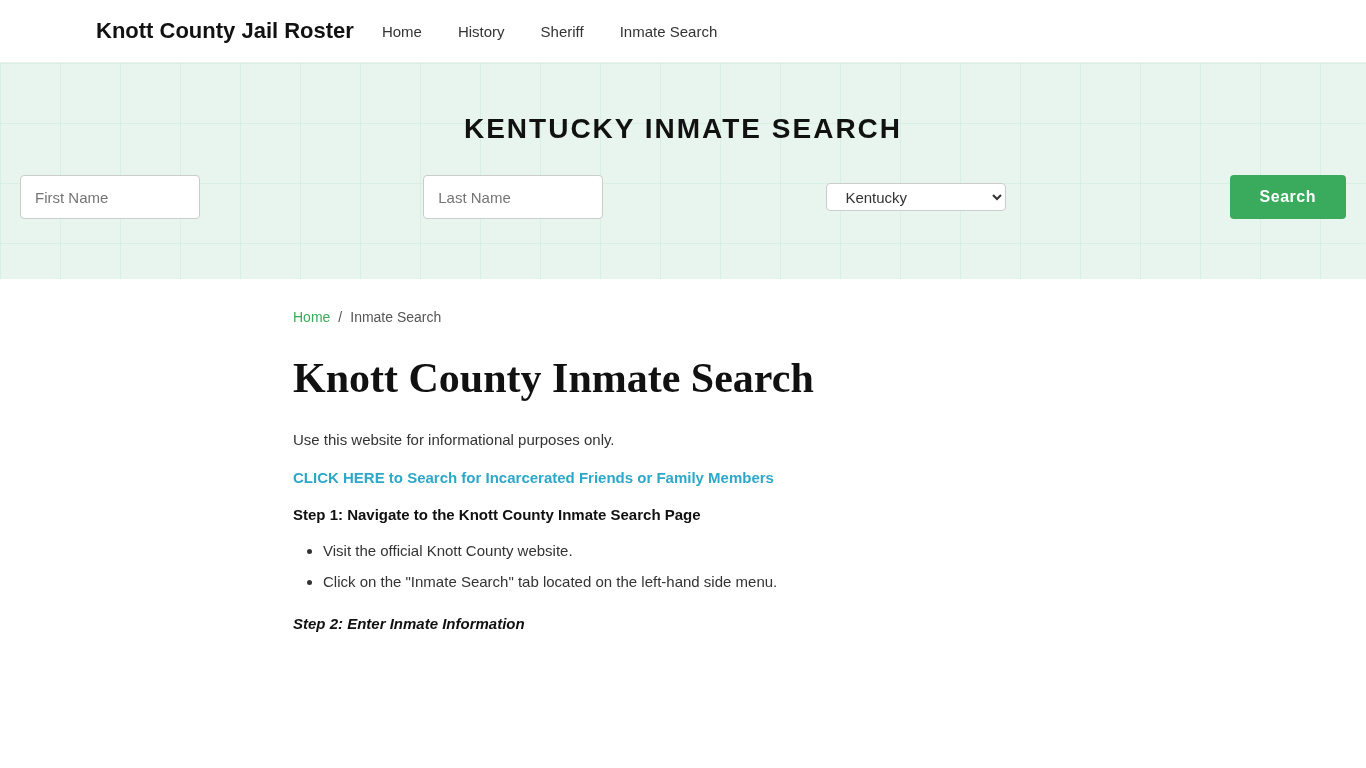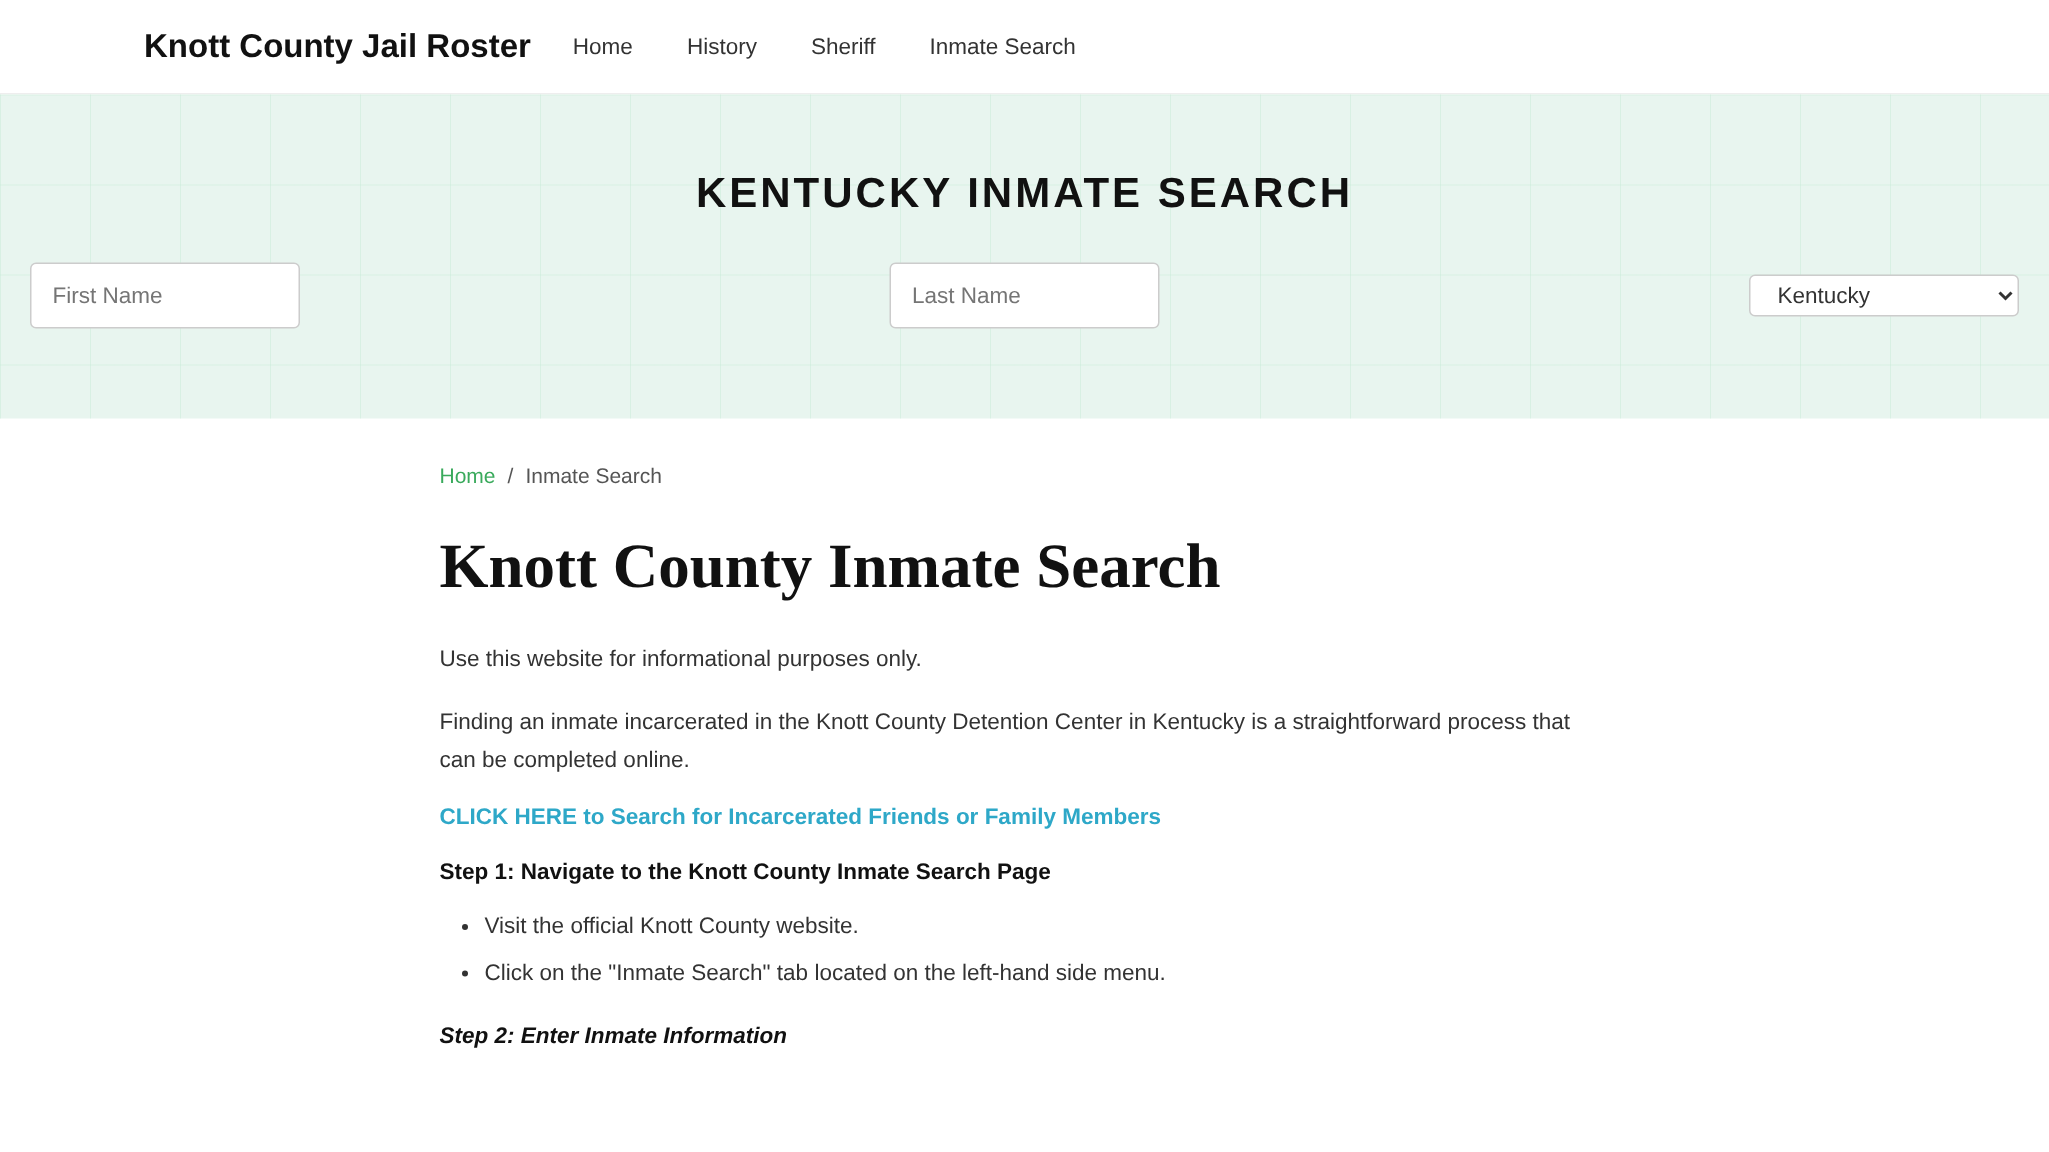--- a/index.html
+++ b/index.html
@@ -270,40 +270,40 @@
       <option>Tennessee</option>
       <option>Texas</option>
       <option>Utah</option>
       <option>Vermont</option>
       <option>Virginia</option>
       <option>Washington</option>
       <option>West Virginia</option>
       <option>Wisconsin</option>
       <option>Wyoming</option>
     </select>
+    <button class="search-button" type="submit">Search</button>
   </form>
 </section>
 
 <main class="main-content">
 
   
   <nav class="breadcrumb">
     <a class="breadcrumb-home">Home</a>
     <span class="breadcrumb-separator">/</span>
     <span class="breadcrumb-current">Inmate Search</span>
   </nav>
 
   
   <h1 class="page-heading">Knott County Inmate Search</h1>
 
   
   <p class="body-text">Use this website for informational purposes only.</p>
 
   
-  <p class="body-text">Finding an inmate incarcerated in the Knott County Detention Center in Kentucky is a straightforward process that can be completed online.</p>
 
   
   <a class="click-link">CLICK HERE to Search for Incarcerated Friends or Family Members</a>
 
   
   <p class="step-heading">Step 1: Navigate to the Knott County Inmate Search Page</p>
 
   
   <ul class="step-list">
     <li>Visit the official Knott County website.</li>

